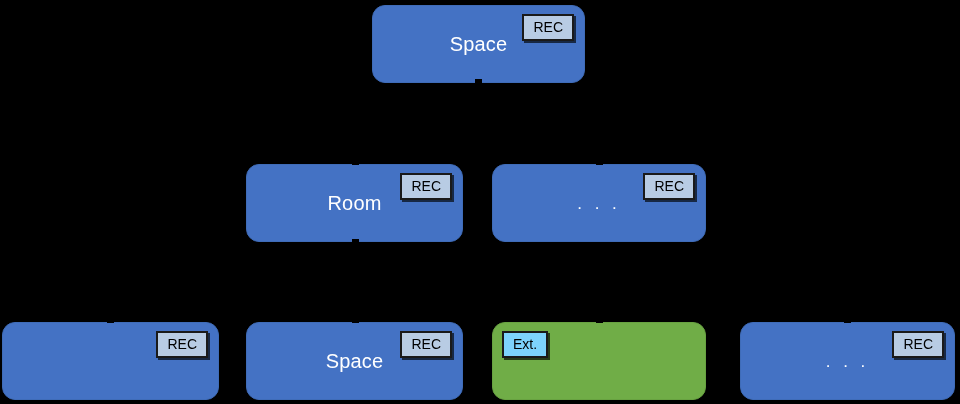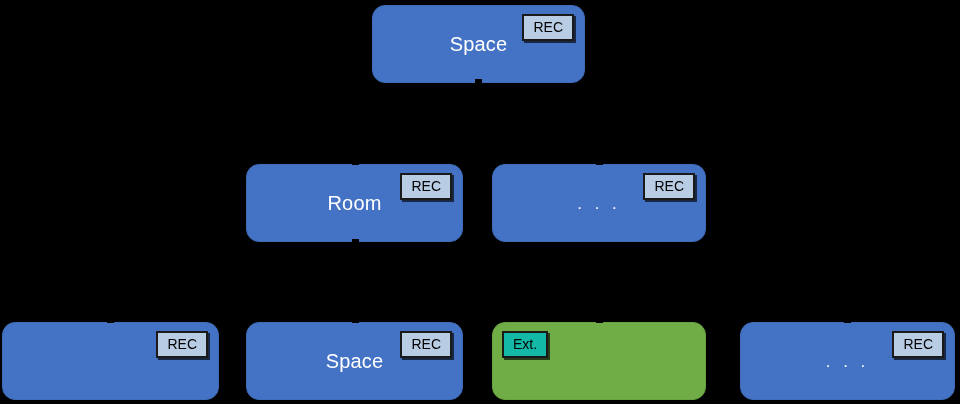--- a/index.html
+++ b/index.html
@@ -72,21 +72,21 @@
     justify-content: center;
     padding: 4px 9px 5px 9px;
     box-shadow: 2px 2px 0 rgba(0,0,0,0.65);
   }
   .badge-rec {
     right: 10px;
     background: #b8cce4;
   }
   .badge-ext {
     left: 9px;
-    background: #14b8a6;
+    background: #7dd3fc;
   }
   .notch {
     position: absolute;
     background: #000000;
     width: 7px;
     height: 4px;
   }
 </style>
 </head>
 <body>

